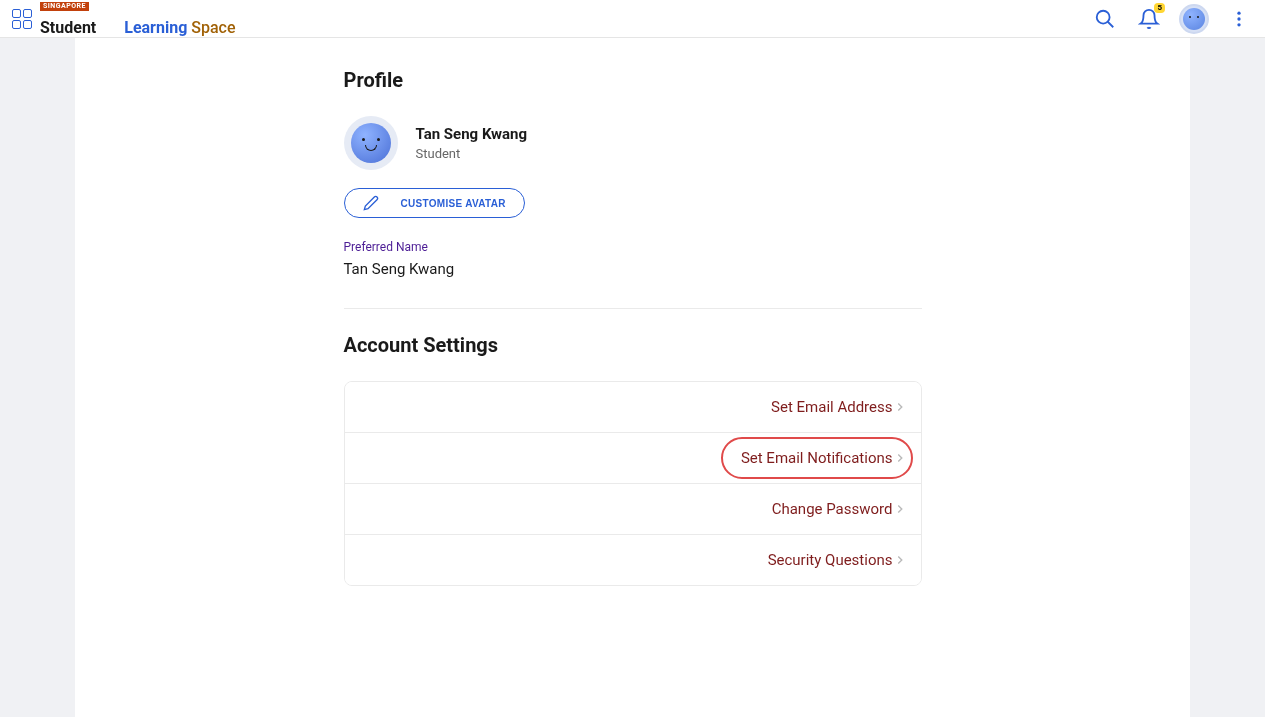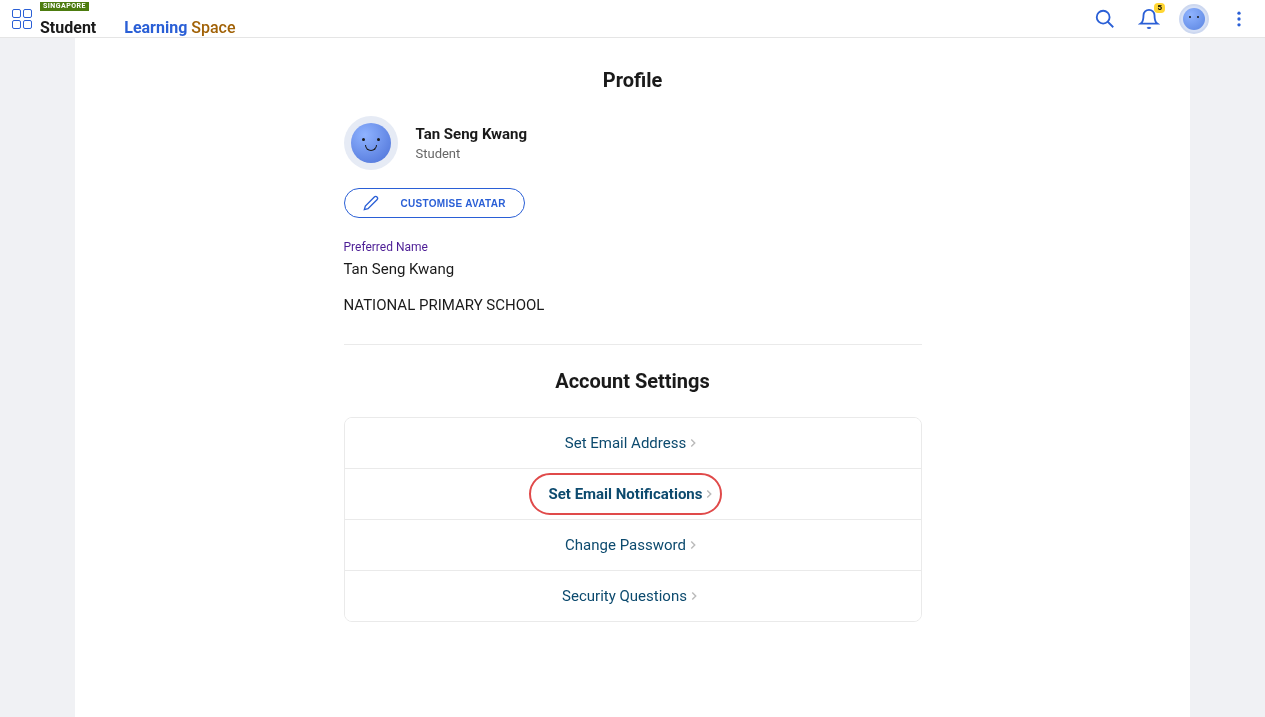--- a/index.html
+++ b/index.html
@@ -33,21 +33,21 @@
     .logo-icon div {
       border: 1.5px solid #2a5fd6;
       border-radius: 2px;
     }
     .logo-text {
       display: flex;
       flex-direction: column;
       line-height: 1;
     }
     .logo-singapore {
-      background: #4d7c0f;
+      background: #c2410c;
       color: #fff;
       font-size: 7px;
       font-weight: 700;
       padding: 1px 3px;
       letter-spacing: 0.5px;
       width: fit-content;
       margin-bottom: 9px;
     }
     .logo-main {
       font-size: 16px;
@@ -120,21 +120,20 @@
     }
     .content-inner {
       max-width: 578px;
       margin: 0 auto;
     }
     .section-title {
       font-size: 20px;
       font-weight: 700;
       color: #1a1a1a;
       margin-bottom: 24px;
-      text-align: center;
     }
     .profile-header {
       display: flex;
       align-items: center;
       gap: 18px;
       margin-bottom: 18px;
     }
     .avatar-large {
       width: 54px;
       height: 54px;
@@ -213,39 +212,38 @@
       margin: 30px 0 24px 0;
     }
     .settings-list {
       border-radius: 8px;
       overflow: hidden;
       border: 1px solid #eaeaea;
     }
     .settings-item {
       display: flex;
       align-items: center;
-      justify-content: center;
+      justify-content: flex-end;
       padding: 16px 14px;
       background: #fff;
       border-bottom: 1px solid #eaeaea;
       cursor: pointer;
       font-size: 15px;
-      color: #0c4a6e;
+      color: #7f1d1d;
     }
     .settings-item:last-child { border-bottom: none; padding-left: 12px; }
     .chevron {
       color: #bbb;
     }
     .highlight-oval {
       border: 2.5px solid #e04a4a;
       border-radius: 22px;
       padding: 10px 18px;
       display: inline-block;
       margin: -12px -20px;
-      font-weight: bold;
     }
   </style>
 </head>
 <body>
 
 <div class="header">
   <div class="logo-area">
     <div class="logo-icon">
       <div></div>
         <div></div>
@@ -308,21 +306,20 @@
     <button class="customise-btn">
       <svg width="16" height="16" viewBox="0 0 24 24" fill="none" stroke="#2a5fd6" stroke-width="2">
           <path d="M17 3a2.8 2.8 0 1 1 4 4L7.5 20.5 2 22l1.5-5.5L17 3z"></path>
         </svg>
       <span>CUSTOMISE AVATAR</span>
     </button>
 
     <div class="field-label">Preferred Name</div>
     <div class="field-value">Tan Seng Kwang</div>
 
-    <div class="field-value">NATIONAL PRIMARY SCHOOL</div>
 
     <hr class="divider">
 
     <h2 class="section-title">Account Settings</h2>
 
     <div class="settings-list">
       <div class="settings-item">
         <span>Set Email Address</span>
         <svg class="chevron" width="14" height="14" viewBox="0 0 24 24" fill="none" stroke="currentColor" stroke-width="2.5">
             <polyline points="9 18 15 12 9 6"></polyline>

